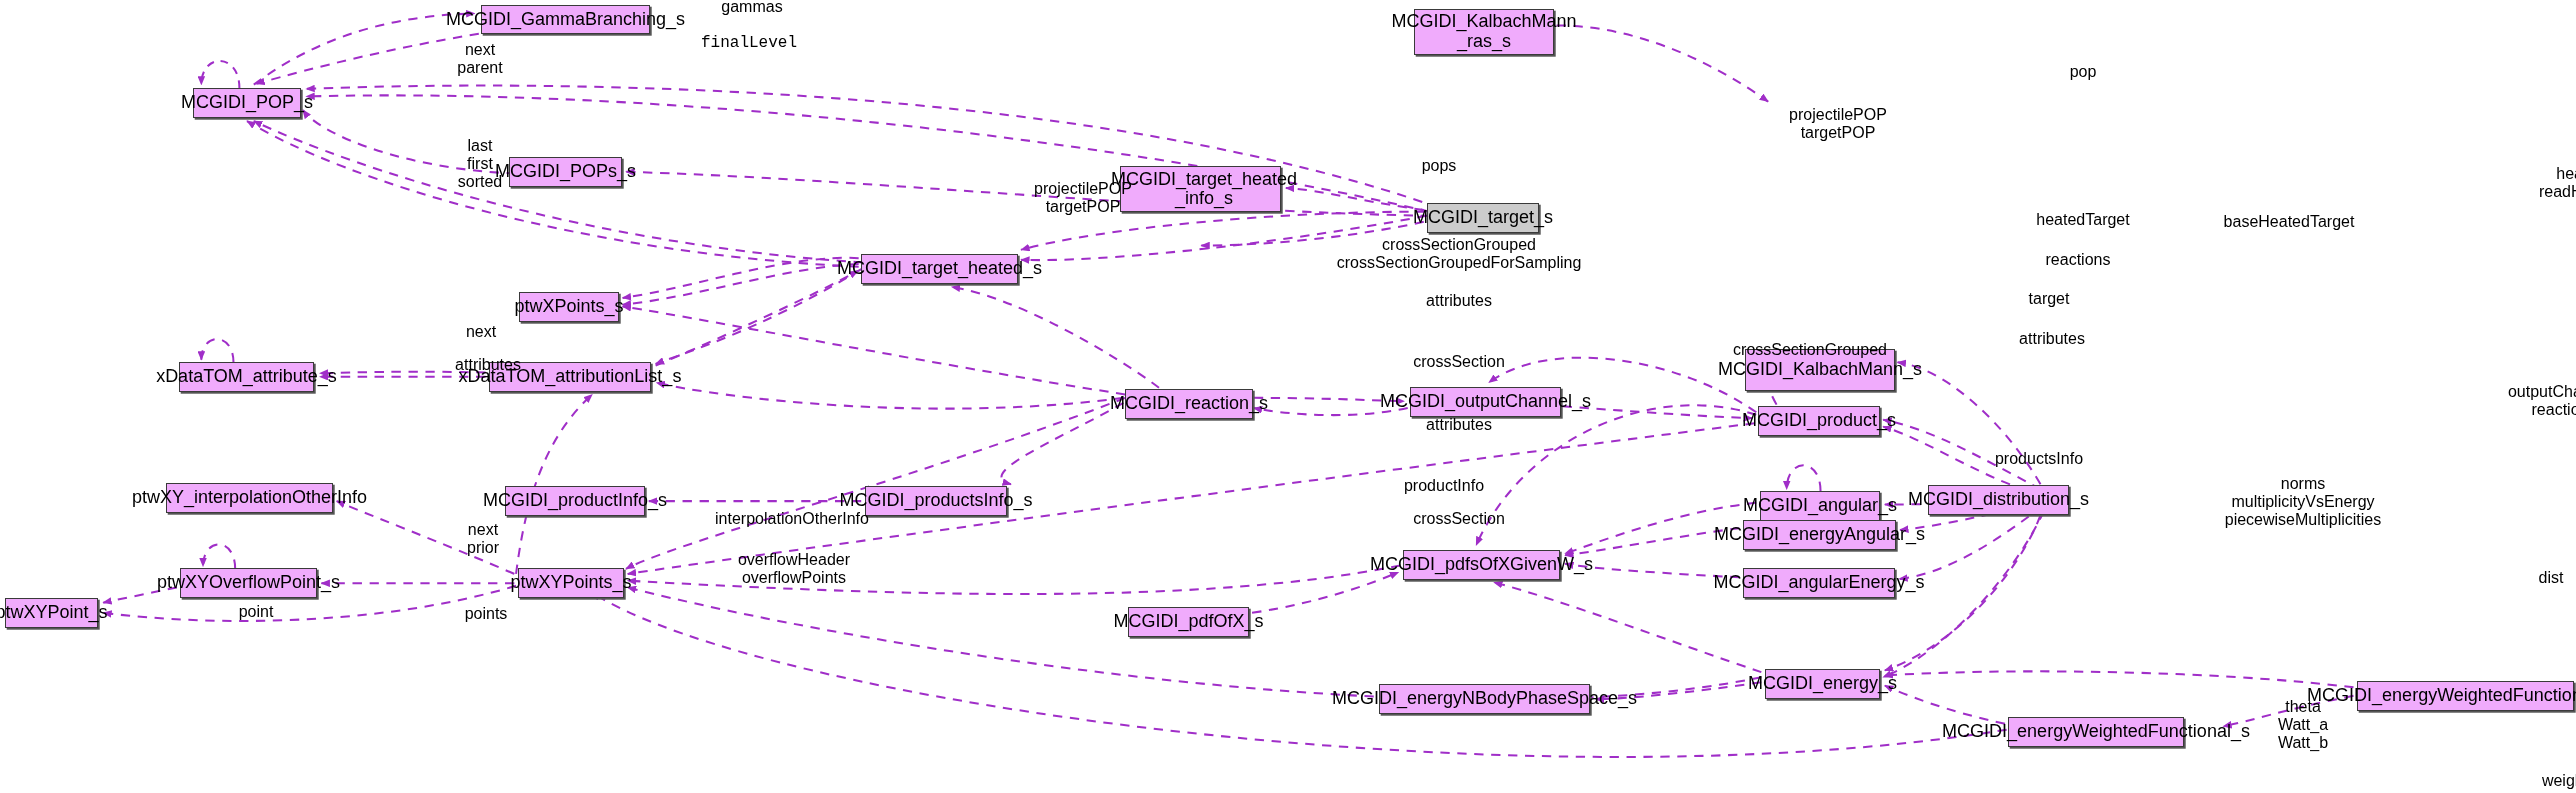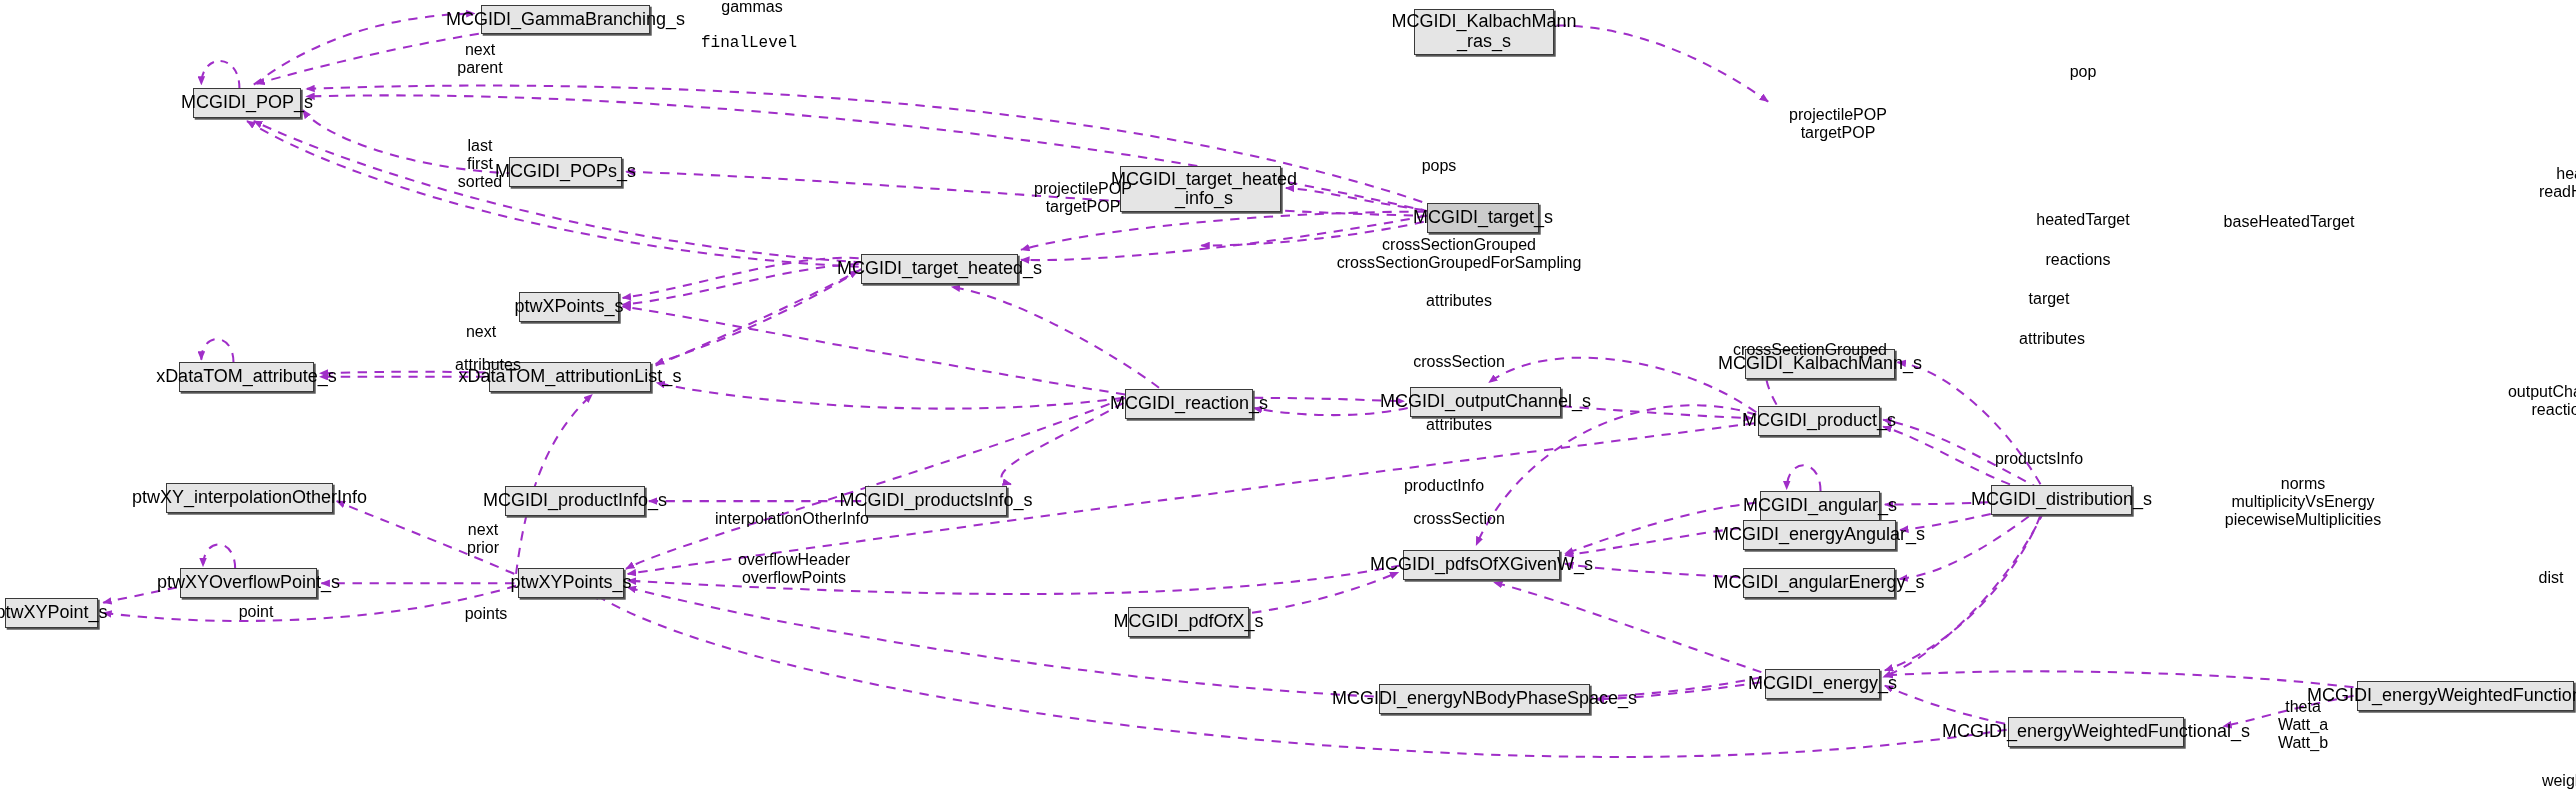--- a/index.html
+++ b/index.html
@@ -20,21 +20,21 @@
     left: 0;
     top: 0;
     width: 2576px;
     height: 794px;
     pointer-events: none;
   }
   .node {
     position: absolute;
     box-sizing: border-box;
     border: 1.7px solid #3a3a3a;
-    background: #e5e5e5;
+    background: #f0abfc;
     color: #000000;
     font-size: 18px;
     line-height: 1.08;
     text-align: center;
     display: flex;
     align-items: center;
     justify-content: center;
     white-space: pre;
     box-shadow: 1.7px 1.7px 0 0 #555555;
   }
@@ -190,28 +190,28 @@
       <div class="node" style="left: 1414px; top: 8.5px; width: 140px; height: 46px;">MCGIDI_KalbachMann
 _ras_s</div>
       <div class="node" style="left: 509px; top: 157px; width: 113px; height: 30px;">MCGIDI_POPs_s</div>
       <div class="node" style="left: 1120px; top: 166px; width: 161px; height: 46px; padding-left: 7px;">MCGIDI_target_heated
 _info_s</div>
       <div class="node highlight" style="left: 1427px; top: 203px; width: 112px; height: 30px;">MCGIDI_target_s</div>
       <div class="node" style="left: 861px; top: 254px; width: 157px; height: 30px;">MCGIDI_target_heated_s</div>
       <div class="node" style="left: 519px; top: 292px; width: 100px; height: 30px;">ptwXPoints_s</div>
       <div class="node" style="left: 179px; top: 362px; width: 135px; height: 30px;">xDataTOM_attribute_s</div>
       <div class="node" style="left: 489px; top: 362px; width: 162px; height: 30px;">xDataTOM_attributionList_s</div>
-      <div class="node" style="left: 1745px; top: 349px; width: 150px; height: 30px;">MCGIDI_KalbachMann_s</div>
+      <div class="node" style="left: 1745px; top: 349px; width: 150px; height: 42px;">MCGIDI_KalbachMann_s</div>
       <div class="node" style="left: 1125px; top: 389px; width: 128px; height: 30px;">MCGIDI_reaction_s</div>
       <div class="node" style="left: 1410px; top: 387px; width: 151px; height: 30px;">MCGIDI_outputChannel_s</div>
       <div class="node" style="left: 1758px; top: 406px; width: 122px; height: 30px;">MCGIDI_product_s</div>
       <div class="node" style="left: 505px; top: 486px; width: 140px; height: 30px;">MCGIDI_productInfo_s</div>
       <div class="node" style="left: 865px; top: 486px; width: 142px; height: 30px;">MCGIDI_productsInfo_s</div>
       <div class="node" style="left: 1760px; top: 491px; width: 120px; height: 30px;">MCGIDI_angular_s</div>
-      <div class="node" style="left: 1991px; top: 485px; width: 141px; height: 30px;">MCGIDI_distribution_s</div>
+      <div class="node" style="left: 1928px; top: 485px; width: 141px; height: 30px;">MCGIDI_distribution_s</div>
       <div class="node" style="left: 166px; top: 483px; width: 167px; height: 30px;">ptwXY_interpolationOtherInfo</div>
       <div class="node" style="left: 1743px; top: 520px; width: 153px; height: 30px;">MCGIDI_energyAngular_s</div>
       <div class="node" style="left: 1403px; top: 550px; width: 157px; height: 30px;">MCGIDI_pdfsOfXGivenW_s</div>
       <div class="node" style="left: 1743px; top: 568px; width: 152px; height: 30px;">MCGIDI_angularEnergy_s</div>
       <div class="node" style="left: 180px; top: 568px; width: 137px; height: 30px;">ptwXYOverflowPoint_s</div>
       <div class="node" style="left: 518px; top: 568px; width: 106px; height: 30px;">ptwXYPoints_s</div>
       <div class="node" style="left: 5px; top: 598px; width: 93px; height: 30px;">ptwXYPoint_s</div>
       <div class="node" style="left: 1128px; top: 607px; width: 121px; height: 30px;">MCGIDI_pdfOfX_s</div>
       <div class="node" style="left: 1765px; top: 669px; width: 115px; height: 30px;">MCGIDI_energy_s</div>
       <div class="node" style="left: 1379px; top: 684px; width: 211px; height: 30px;">MCGIDI_energyNBodyPhaseSpace_s</div>

